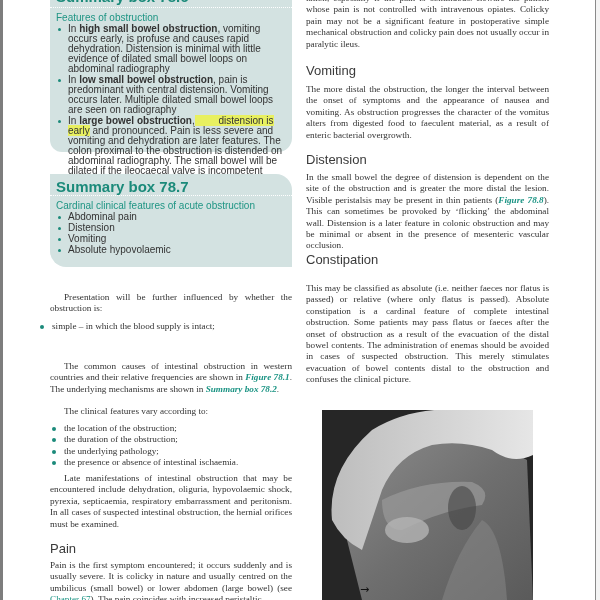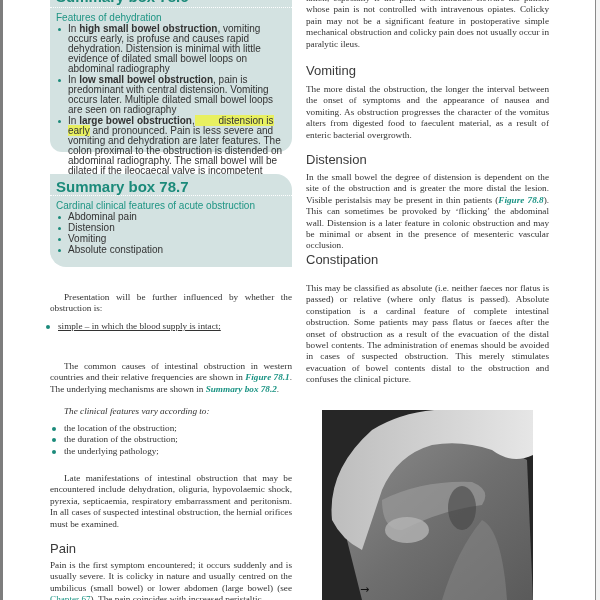--- a/index.html
+++ b/index.html
@@ -71,53 +71,54 @@
 </style>
 </head>
 <body>
 
 <div class="edge-left"></div>
 <div class="edge-right"></div>
 <div class="edge-right2"></div>
 
 <div class="sbox sbox1">
   <div class="sbox-head">Summary box 78.6</div>
-  <div class="sbox-sub">Features of dehydration</div>
+  <div class="sbox-sub">Features of obstruction</div>
   <ul>
     <li><span>In </span><b>high small bowel obstruction</b><span>, vomiting occurs early, is profuse and causes rapid dehydration. Distension is minimal with little evidence of dilated small bowel loops on abdominal radiography</span></li>
     <li><span>In </span><b>low small bowel obstruction</b><span>, pain is predominant with central distension. Vomiting occurs later. Multiple dilated small bowel loops are seen on radiography</span></li>
     <li><span>In </span><b>large bowel obstruction</b><span>,</span><span class="hl"> distension is early</span><span> and pronounced. Pain is less severe and vomiting and dehydration are later features. The colon proximal to the obstruction is distended on abdominal radiography. The small bowel will be dilated if the ileocaecal valve is incompetent (</span><span class="fig-ref">Figure 78.3</span><span>)</span></li>
   </ul>
 </div>
 
 <div class="sbox sbox2">
   <div class="sbox-head">Summary box 78.7</div>
   <div class="sbox-sub">Cardinal clinical features of acute obstruction</div>
   <ul>
     <li>Abdominal pain</li>
     <li>Distension</li>
     <li>Vomiting</li>
-    <li>Absolute constipation</li>
+    <li>Absolute hypovolaemic</li>
   </ul>
 </div>
 
 <div class="para indent" style="left:50px; top:292px; width:242px;">Presentation will be further influenced by whether the obstruction is:</div>
 
-<ul class="blist" style="left:44px; top:321px; width:242px;text-decoration:underline;">
+<ul class="blist" style="left:38px; top:321px; width:242px;">
   <li>simple – in which the blood supply is intact;</li>
 </ul>
 
 <div class="para indent" style="left:50px; top:361px; width:242px;"><span>The common causes of intestinal obstruction in western countries and their relative frequencies are shown in </span><span class="link-teal">Figure 78.1</span><span>. The underlying mechanisms are shown in </span><span class="link-teal">Summary box 78.2</span><span>.</span></div>
 
-<div class="para indent" style="left:50px; top:406px; width:242px;font-style:italic;">The clinical features vary according to:</div>
+<div class="para indent" style="left:50px; top:406px; width:242px;">The clinical features vary according to:</div>
 
 <ul class="blist" style="left:50px; top:423px; width:242px;">
   <li>the location of the obstruction;</li>
   <li>the duration of the obstruction;</li>
   <li>the underlying pathology;</li>
+  <li>the presence or absence of intestinal ischaemia.</li>
 </ul>
 
 <div class="para indent" style="left:50px; top:473px; width:242px;">Late manifestations of intestinal obstruction that may be encountered include dehydration, oliguria, hypovolaemic shock, pyrexia, septicaemia, respiratory embarrassment and peritonism. In all cases of suspected intestinal obstruction, the hernial orifices must be examined.</div>
 
 <div class="h2" style="left:50px; top:541px;">Pain</div>
 
 <div class="para" style="left:50px; top:560px; width:242px;"><span>Pain is the first symptom encountered; it occurs suddenly and is usually severe. It is colicky in nature and usually centred on the umbilicus (small bowel) or lower abdomen (large bowel) (see </span><span class="link-teal-plain">Chapter 67</span><span>). The pain coincides with increased peristaltic</span></div>
 
 <div class="para" style="left:306px; top:-7px; width:243px;">lation, especially if the pain is continuous. Beware the patient whose pain is not controlled with intravenous opiates. Colicky pain may not be a significant feature in postoperative simple mechanical obstruction and colicky pain does not usually occur in paralytic ileus.</div>
 

